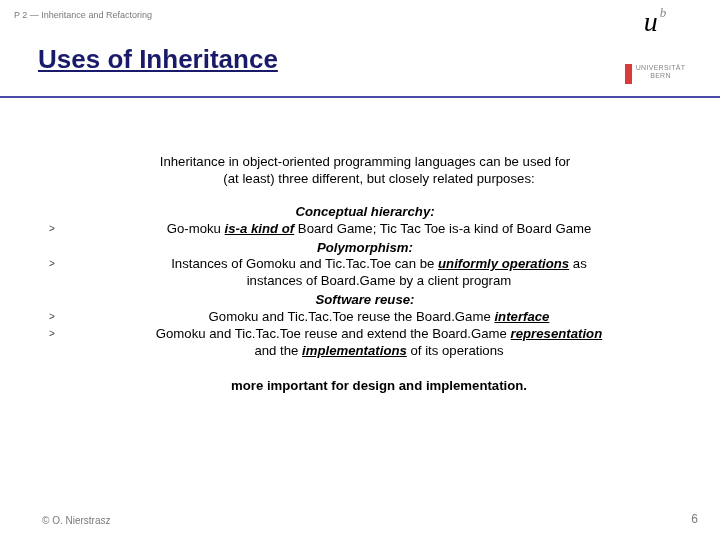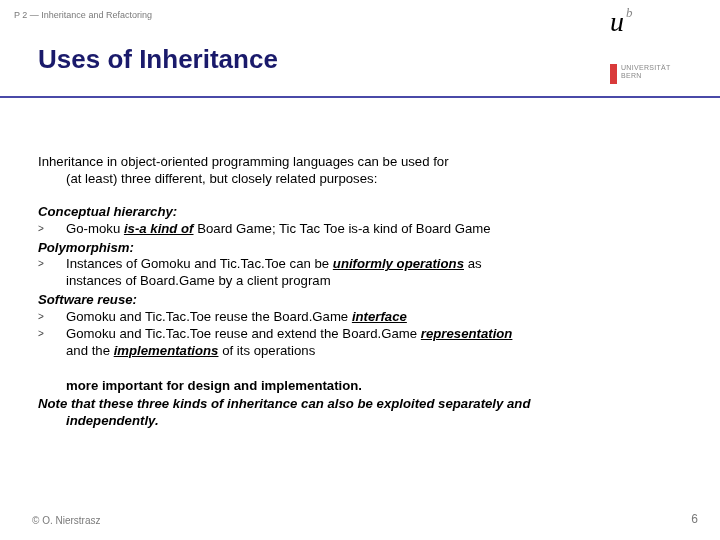--- a/index.html
+++ b/index.html
@@ -1,35 +1,36 @@
 <!DOCTYPE html>
 <html><head>
 <meta charset="utf-8">
 <style>
-  * { margin: 0; padding: 0; box-sizing: border-box; }
+  * { margin: 0; padding: 0; box-sizing: border-box; text-align: center; }
   body {
     width: 720px; height: 540px;
     background: #fff;
     font-family: Arial, Helvetica, sans-serif;
     position: relative;
     color: #000;
     overflow: hidden;
   }
   .header-label {
     position: absolute;
     top: 10px; left: 14px;
     font-size: 9px;
     color: #7a7a7a;
   }
   .title {
     position: absolute;
     top: 44px; left: 38px;
     font-size: 26px;
     font-weight: bold;
     color: #1a1a6b;
+    text-decoration: underline;
   }
   .logo {
     position: absolute;
     top: 8px; right: 20px;
     width: 90px;
     text-align: left;
     line-height: 1;
   }
   .logo .b-wrap { font-size: 0; }
   .logo .u-letter {
@@ -91,21 +92,21 @@
   }
   .bul .txt { flex: 1; }
   .bul .txt .cont { padding-left: 0; }
   .closing { margin-top: 18px; }
   .closing .p { font-weight: bold; }
   .closing .p .l2 { padding-left: 28px; display: block; font-weight: bold; }
   .closing .note { font-weight: bold; font-style: italic; margin-top: 1px; }
   .closing .note .l2 { padding-left: 28px; display: block; }
   .footer-l {
     position: absolute;
-    left: 32px; bottom: 14px;
+    left: 42px; bottom: 14px;
     font-size: 10px; color: #7a7a7a;
   }
   .footer-r {
     position: absolute;
     right: 22px; bottom: 14px;
     font-size: 12px; color: #7a7a7a;
   }
   .bi { font-weight: bold; font-style: italic; text-decoration: underline; }
 </style>
 </head>
@@ -158,22 +159,18 @@
     <div class="txt">
       <span>Gomoku and Tic.Tac.Toe reuse and extend the Board.Game </span><span class="bi">representation</span>
       <div class="cont"><span>and the </span><span class="bi">implementations</span><span> of its operations</span></div>
     </div>
   </div>
 
   <div class="closing">
     <div class="p">
       <span class="l2">more important for design and implementation.</span>
     </div>
-    <div class="note">
-      <span>Note that these three kinds of inheritance can also be exploited separately and</span>
-      <span class="l2">independently.</span>
-    </div>
   </div>
 
 </div>
 
 <div class="footer-l">© O. Nierstrasz</div>
 <div class="footer-r">6</div>
 
 </body></html>

